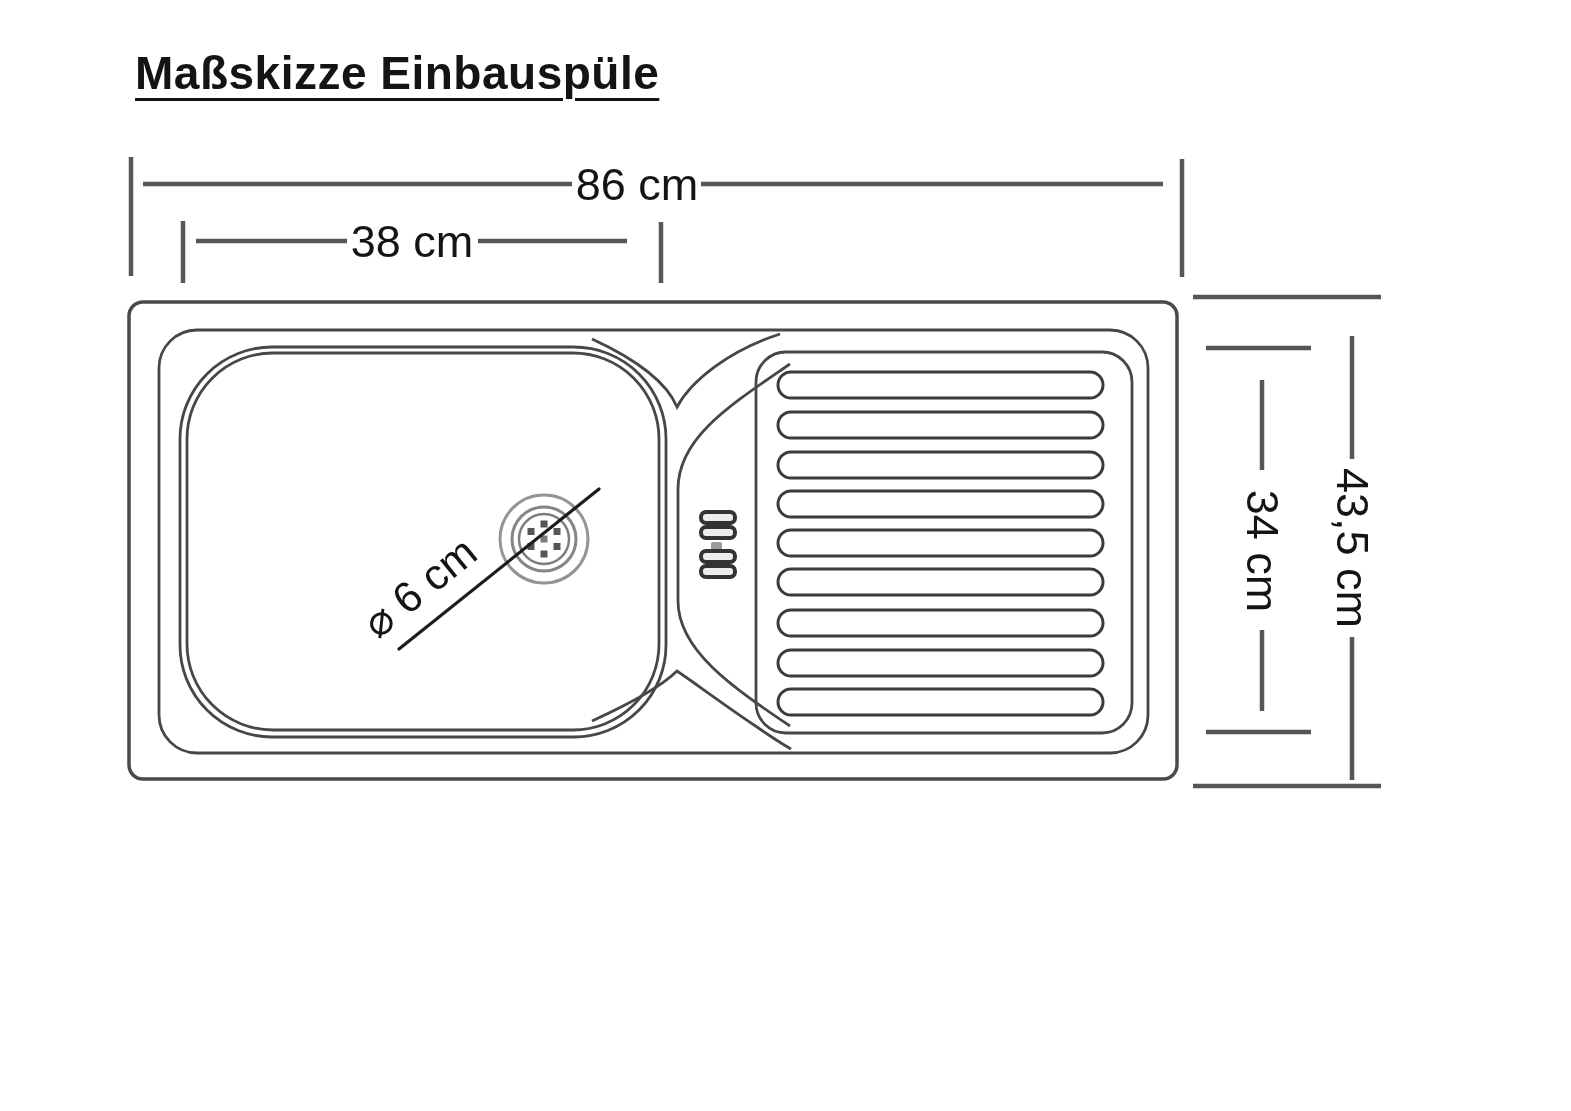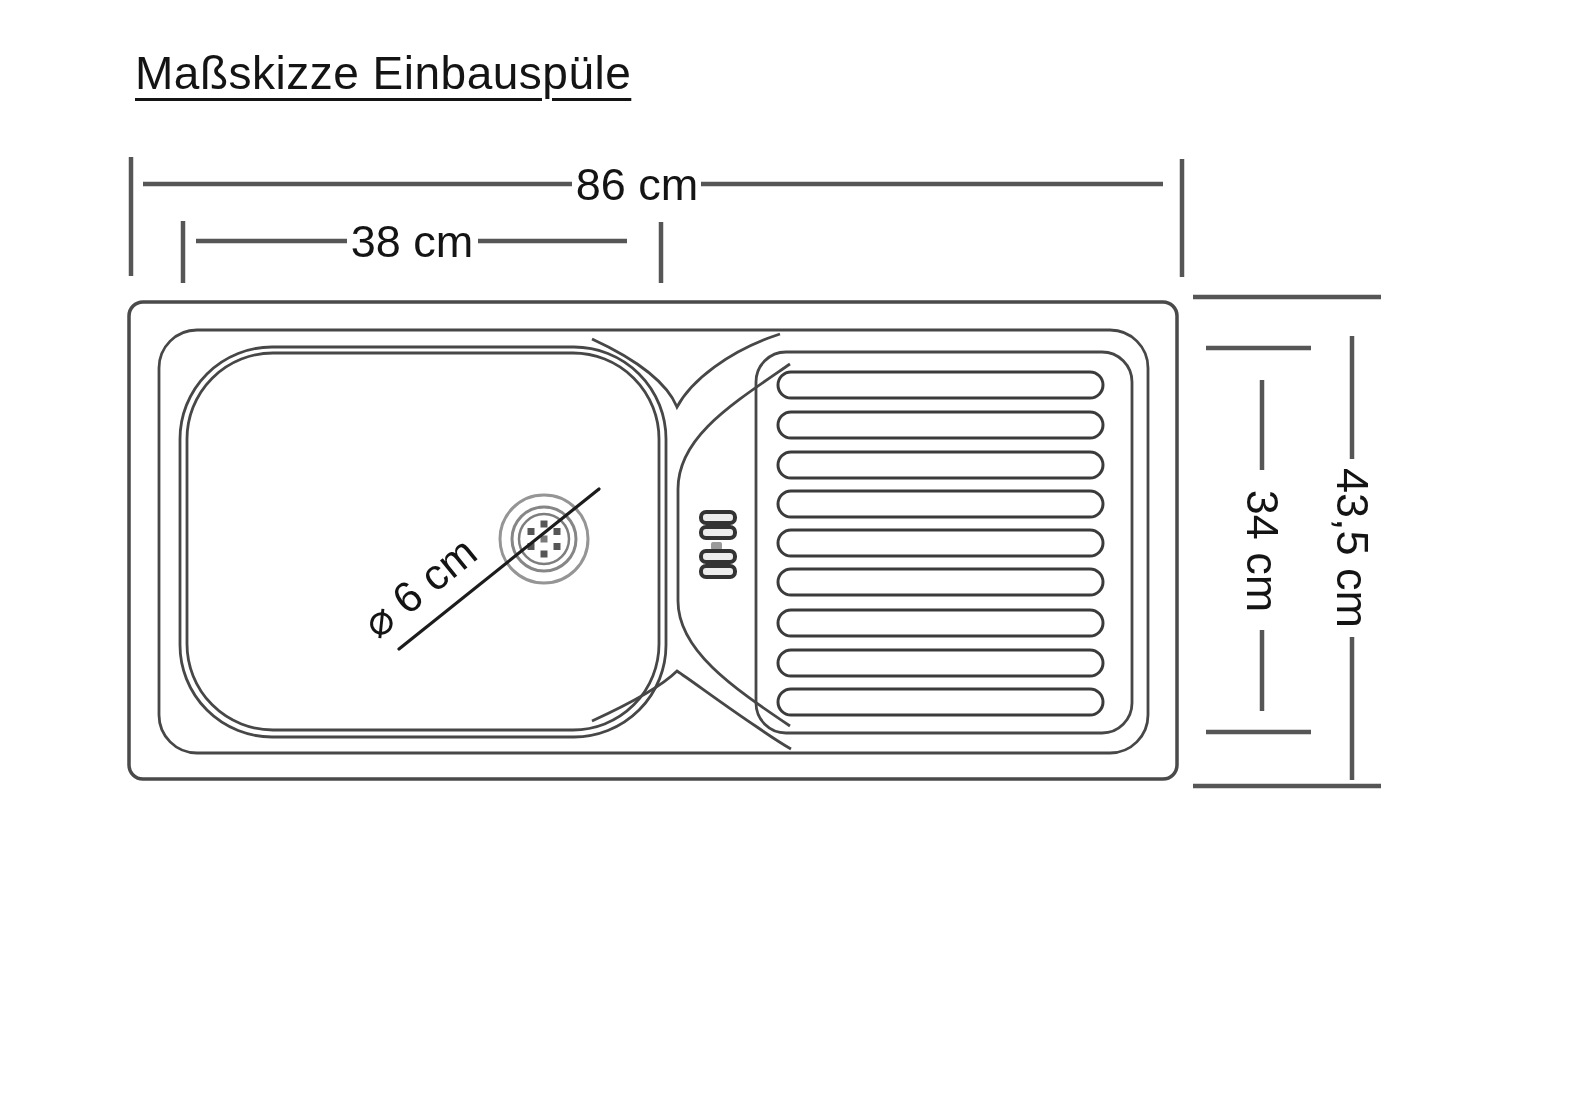--- a/index.html
+++ b/index.html
@@ -1,18 +1,18 @@
 <!DOCTYPE html>
 <html><head>
 <meta charset="utf-8">
 <style>
   html,body{margin:0;padding:0;background:#ffffff;}
   .page{position:relative;width:1571px;height:1111px;background:#ffffff;overflow:hidden;
         font-family:"Liberation Sans","DejaVu Sans",sans-serif;}
-  .title{position:absolute;left:135px;top:46px;margin:0;font-size:46px;font-weight:400;
+  .title{position:absolute;left:135px;top:46px;margin:0;font-size:46px;font-weight:700;
          color:#141414;text-decoration:underline;text-decoration-thickness:3px;text-underline-offset:9px;
          letter-spacing:0.5px;}
   svg{position:absolute;left:0;top:0;}
   .outline{fill:none;stroke:#474747;stroke-width:2.8;}
   .dim{stroke:#565656;stroke-width:4.5;}
   .dimtext{fill:#141414;font-size:45px;font-family:"Liberation Sans","DejaVu Sans",sans-serif;}
 </style>
 </head>
 <body>
 

